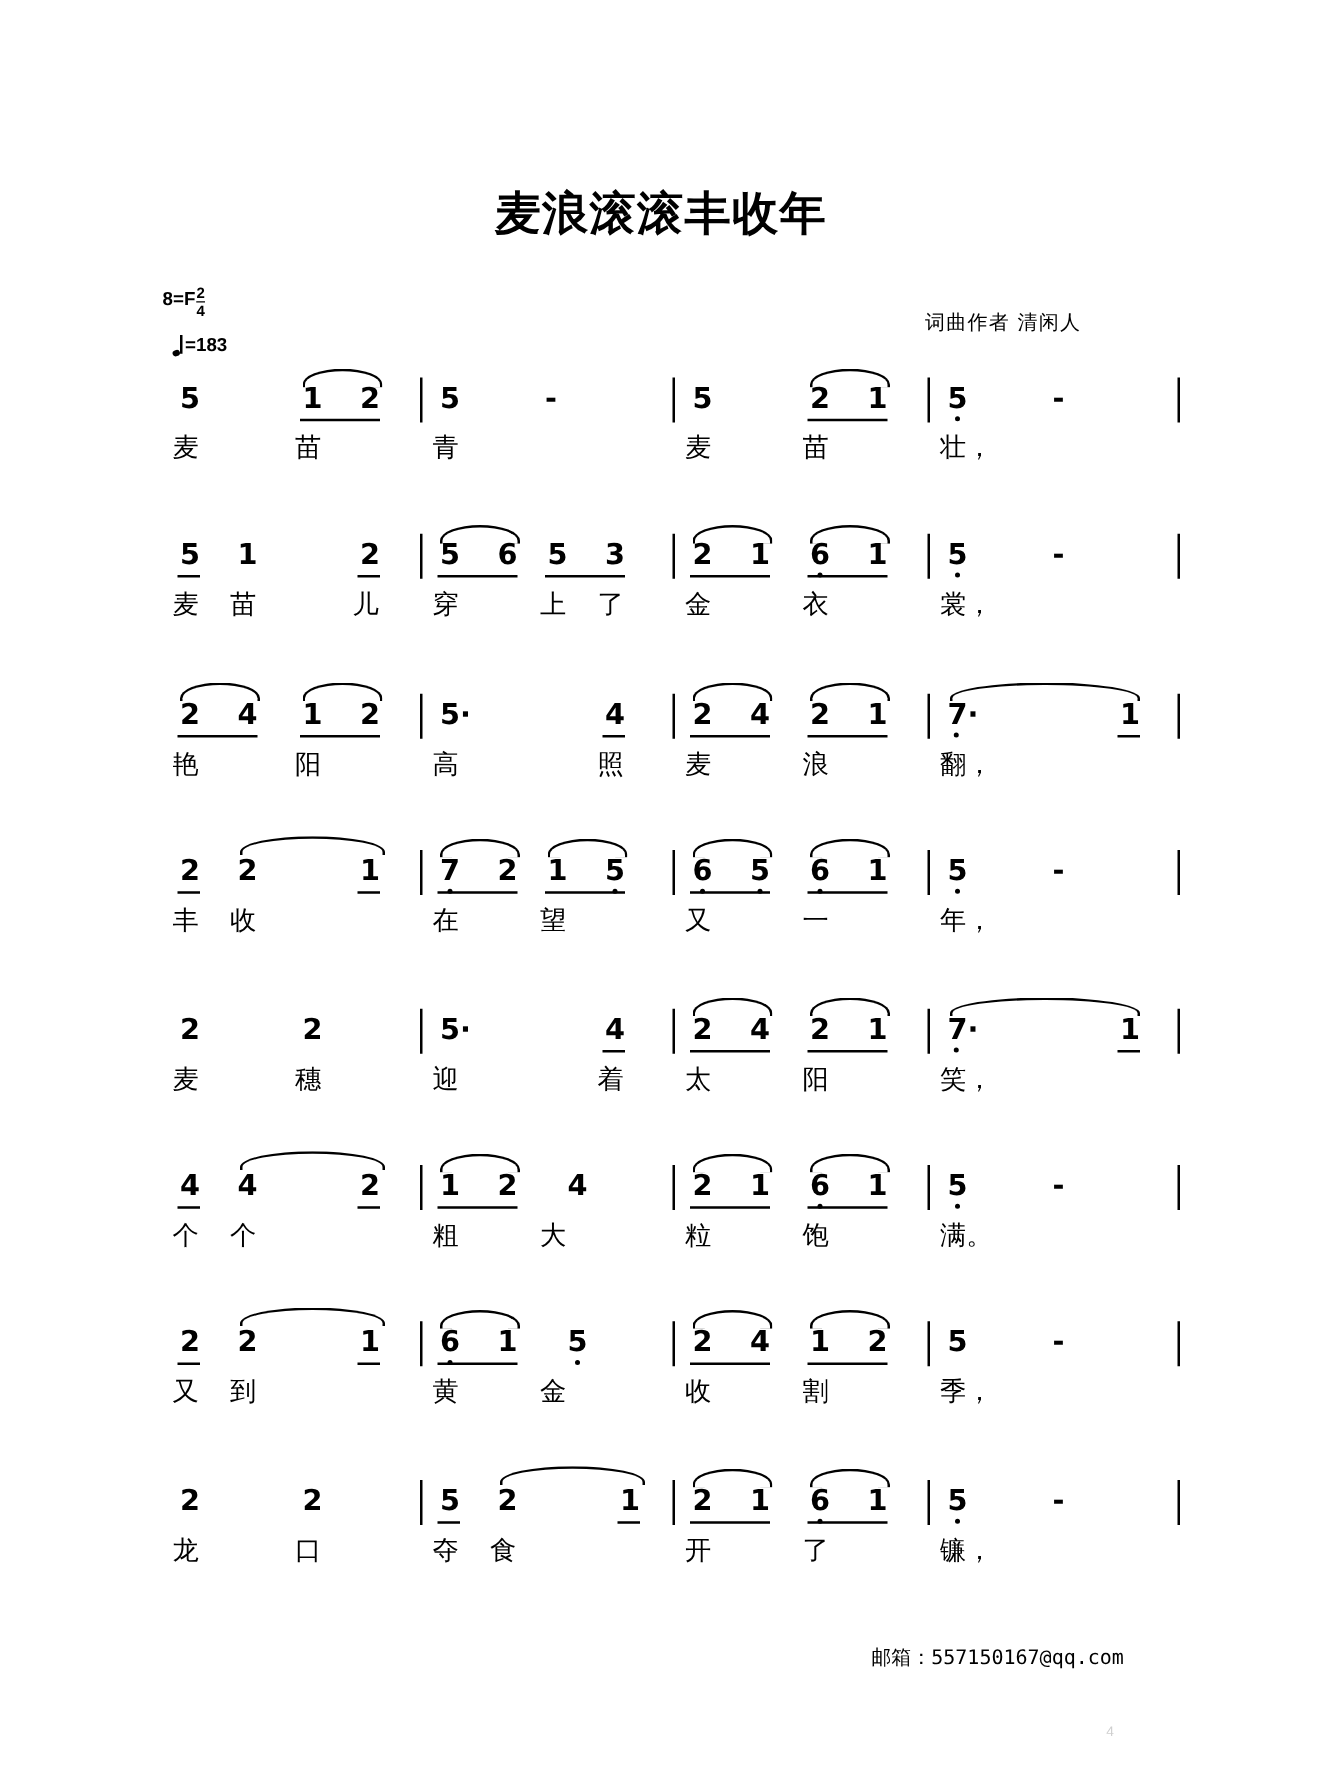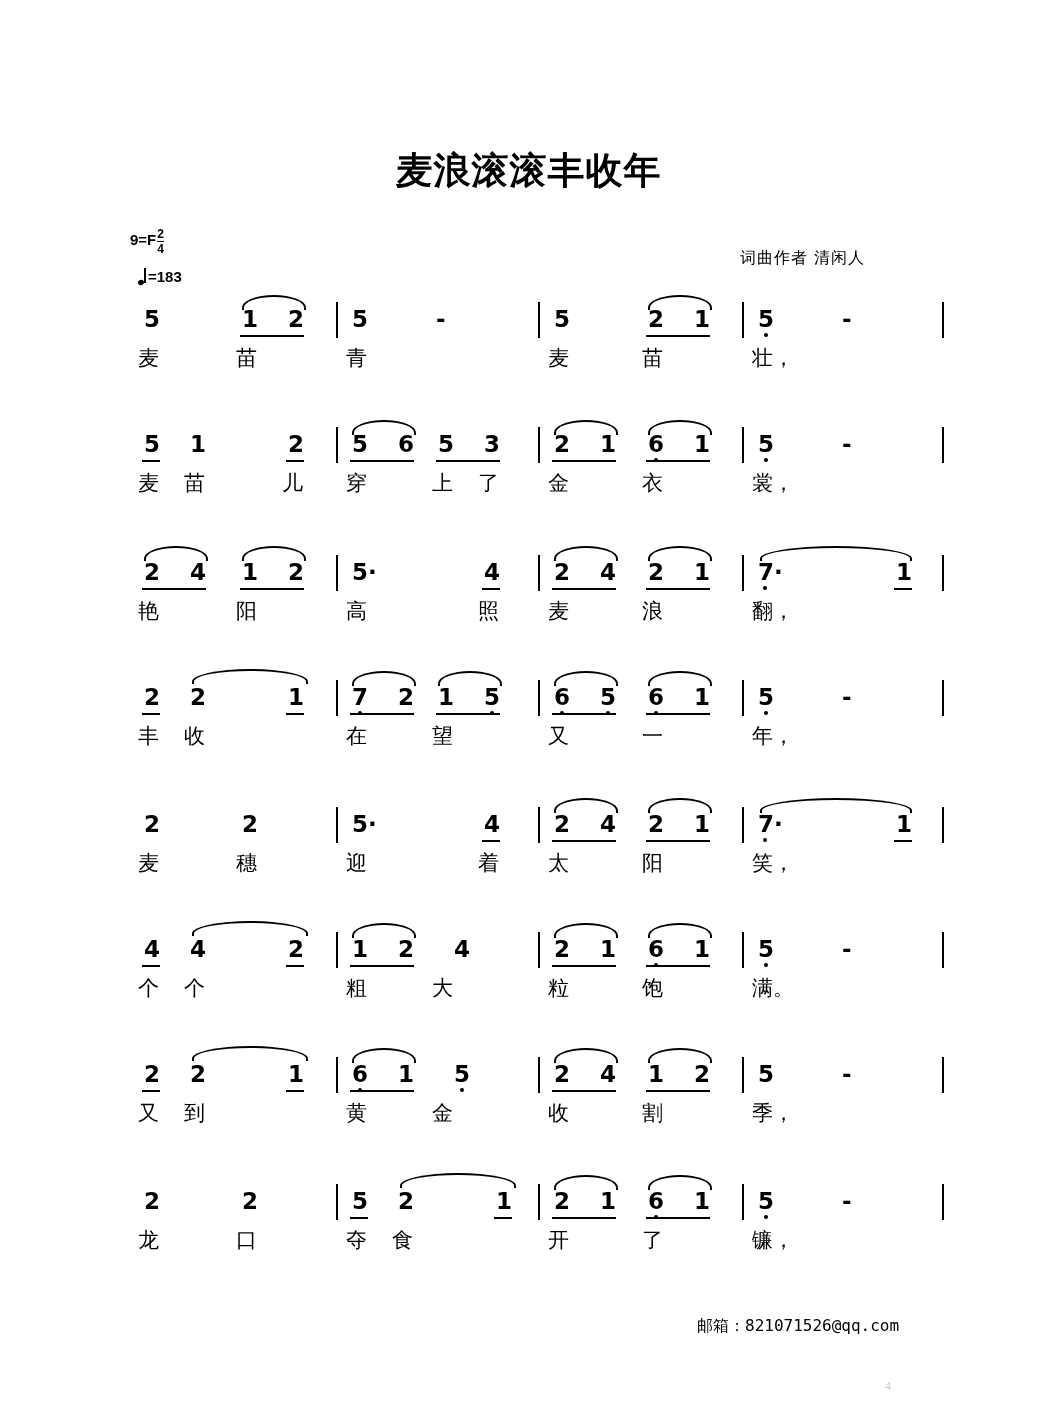--- a/index.html
+++ b/index.html
@@ -183,21 +183,21 @@
     font-size: 11px;
     color: #cfcfcf;
   }
 </style>
 </head>
 <body>
 
 <div class="sheet-title">麦浪滚滚丰收年</div>
 
 <div class="key-block">
-  <span class="keytext">9=F</span>
+  <span class="keytext">8=F</span>
   <span class="timesig">
     <span class="num">2</span>
     <span class="den">4</span>
   </span>
 </div>
 
 <div class="tempo-block">
   <span class="quarter-note">
     <span class="head"></span>
       <span class="stem"></span>
@@ -505,14 +505,14 @@
     <div class="lyric" style="left:8px;   top:48px">龙</div>
     <div class="lyric" style="left:106px; top:48px">口</div>
     <div class="lyric" style="left:216px; top:48px">夺</div>
     <div class="lyric" style="left:262px; top:48px">食</div>
     <div class="lyric" style="left:418px; top:48px">开</div>
     <div class="lyric" style="left:512px; top:48px">了</div>
     <div class="lyric" style="left:622px; top:48px">镰，</div>
   </div>
 </div>
 
-<div class="email-footer">邮箱：821071526@qq.com</div>
+<div class="email-footer">邮箱：557150167@qq.com</div>
 <div class="page-mark">4</div>
 
 </body></html>

